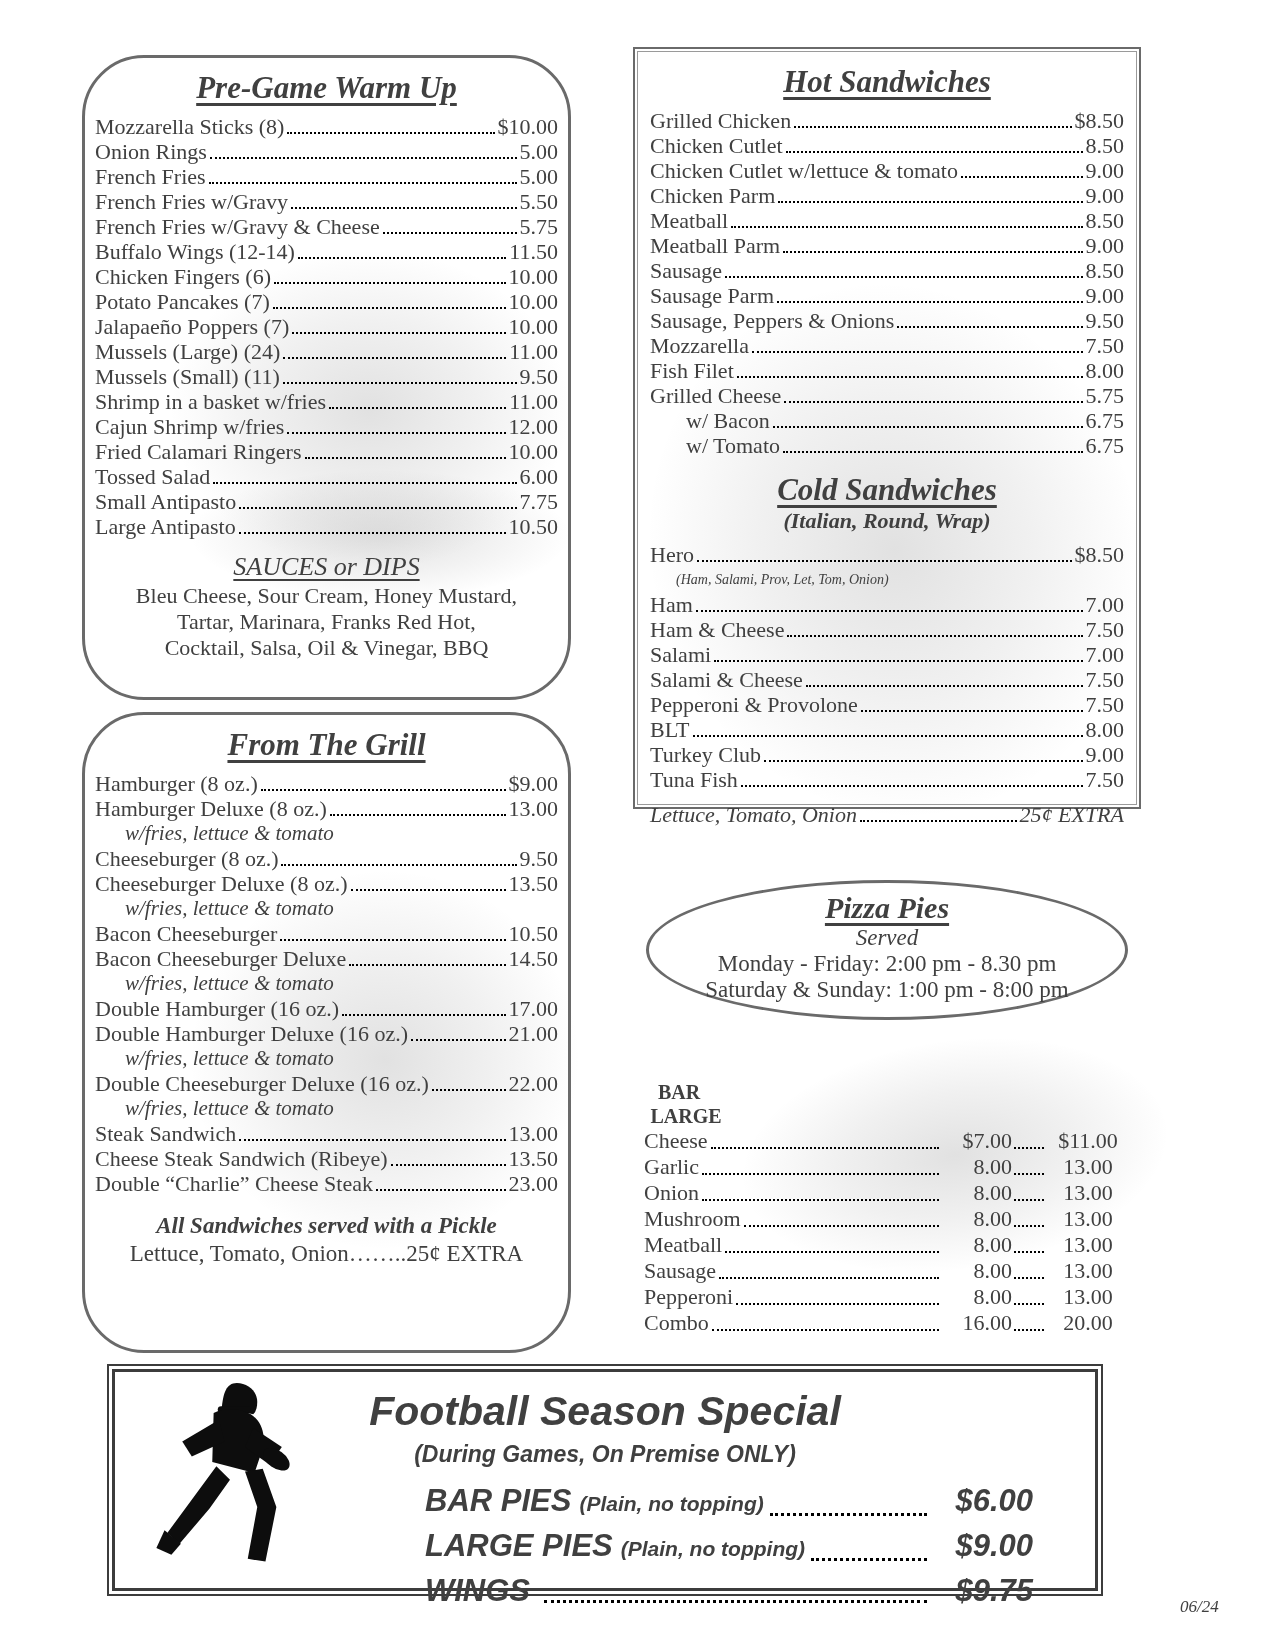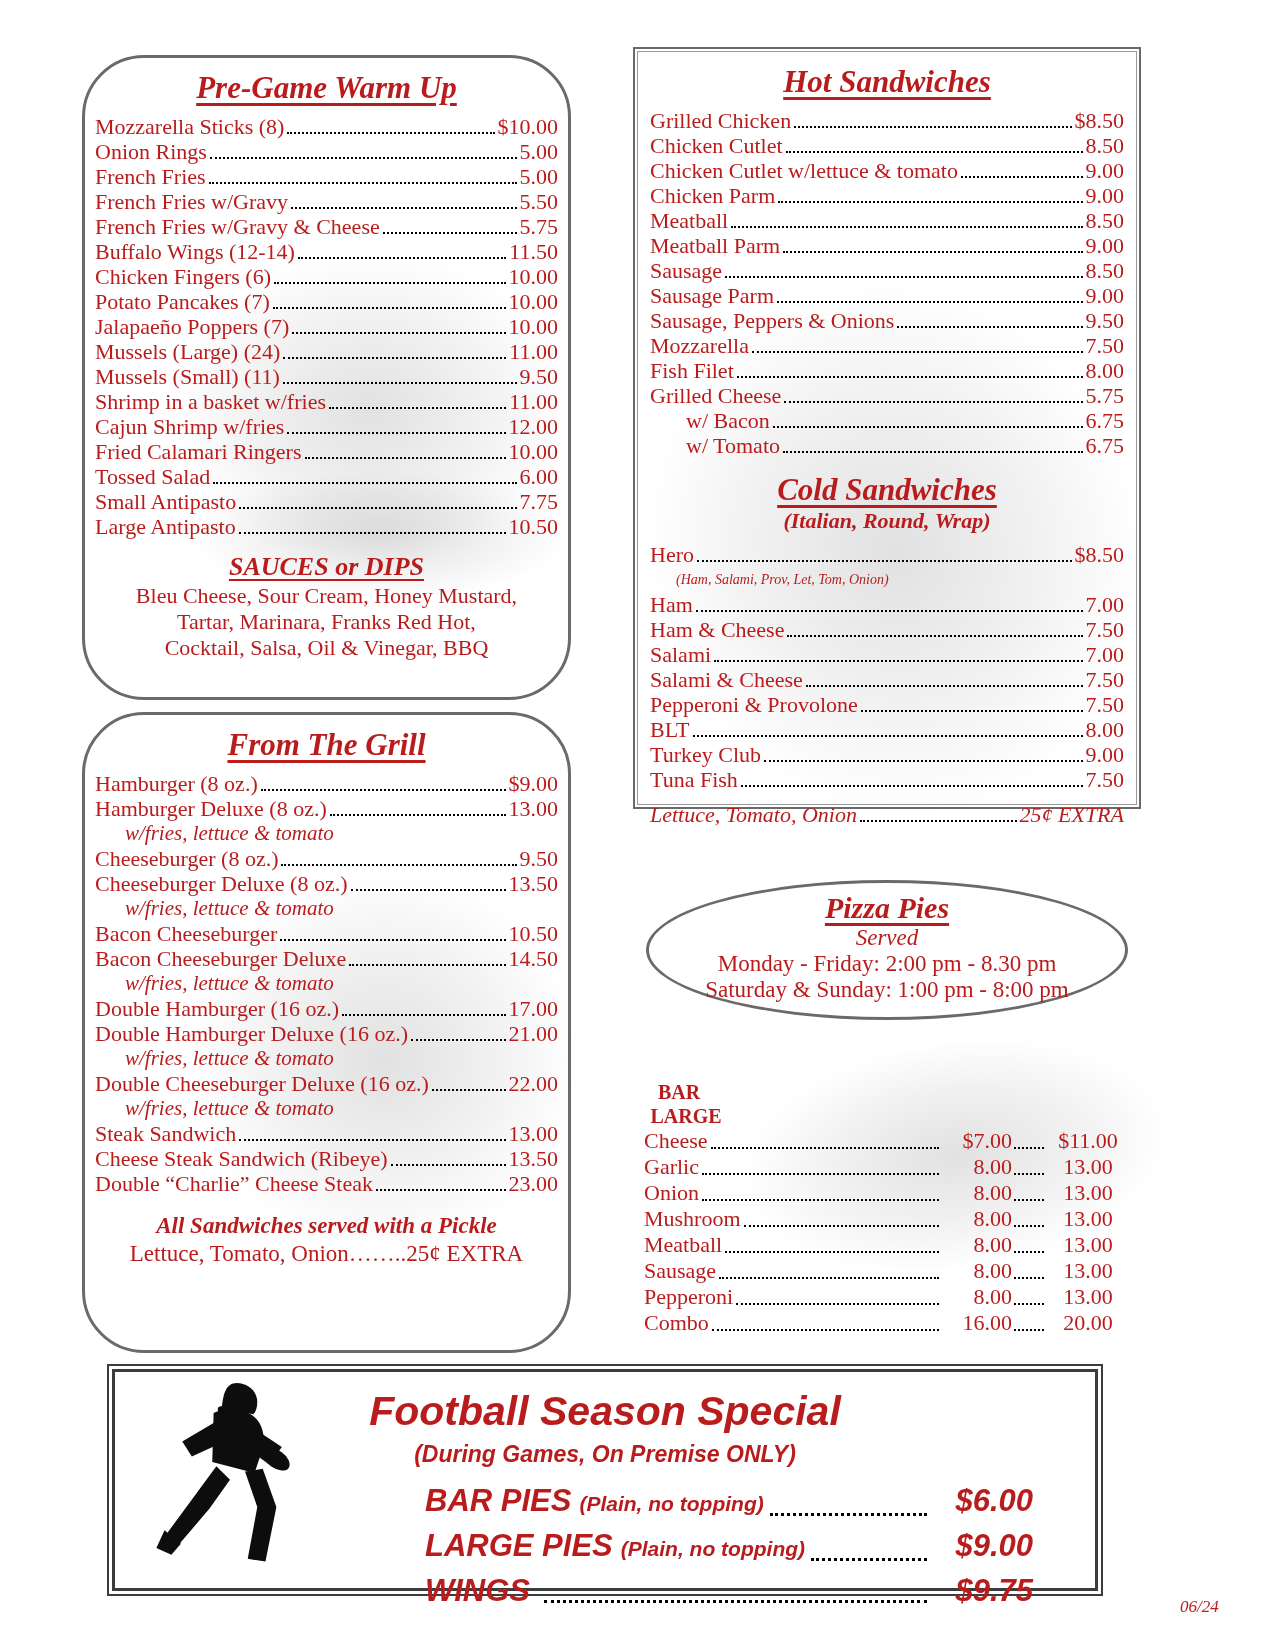--- a/index.html
+++ b/index.html
@@ -1,19 +1,19 @@
 <!DOCTYPE html>
 <html><head>
 <meta charset="utf-8">
 <style>
   * { box-sizing: border-box; margin: 0; padding: 0; }
   html,body { background:#fff; }
   .page {
     position: relative; width: 1275px; height: 1650px; background: #fff;
-    font-family: "Liberation Serif", "DejaVu Serif", serif; color: #b91c1c; overflow: hidden;
+    font-family: "Liberation Serif", "DejaVu Serif", serif; color: #404040; overflow: hidden;
   }
   
   .img-blob { position:absolute; border-radius:50%; pointer-events:none;
     background: radial-gradient(closest-side, rgba(70,70,70,.16), rgba(70,70,70,.08) 55%, rgba(70,70,70,0) 100%);
   }
   
   .round { position:absolute; border:3px solid #6a6a6a; border-radius:62px; background:transparent; }
   .rect-outer { position:absolute; border:2px solid #6a6a6a; }
   .rect-inner { position:absolute; inset:2px; border:1px solid #9a9a9a; padding:12px 12px 0 12px; }
   .sec-title {
@@ -22,21 +22,21 @@
   }
   .pad { padding:12px 10px 0 10px; position:relative; height:100%; }
   .rows { margin-top:8px; }
   .r { display:flex; align-items:baseline; font-size:22px; line-height:25px; white-space:nowrap; }
   .n { white-space:nowrap; }
   .d { flex:1; border-bottom:2px dotted #000; align-self:flex-end; margin:0 3px 5px 3px; min-width:12px; }
   .p { white-space:nowrap; text-align:right; }
   .note { font-style:italic; font-size:21px; line-height:25px; padding-left:30px; }
   .subnote { font-size:14px; line-height:25px; padding-left:26px;font-style:italic; }
   .ind { padding-left:36px; }
-  .sauces-title { font-weight:bold; font-style:italic; font-size:26px; line-height:32px; text-align:center;
+  .sauces-title { font-weight:normal; font-style:italic; font-size:26px; line-height:32px; text-align:center;
     text-decoration:underline; text-decoration-thickness:2px; text-underline-offset:4px; margin-top:12px; }
   .sauce-line { text-align:center; font-size:22px; line-height:26px; }
   .grill-foot-b { text-align:center; font-weight:bold; font-style:italic; font-size:23px; line-height:28px; margin-top:16px; }
   .grill-foot { text-align:center; font-size:23px; line-height:28px; }
   .cold-title { margin-top:14px; }
   .cold-sub { text-align:center; font-weight:bold; font-style:italic; font-size:22px; line-height:26px; }
   .extra-row { font-style:italic; margin-top:10px; }
   
   .ellipse { position:absolute; border:3px solid #6a6a6a; border-radius:50%; text-align:center; padding-top:8px; }
   .served { font-style:italic; font-size:23px; line-height:26px; }

